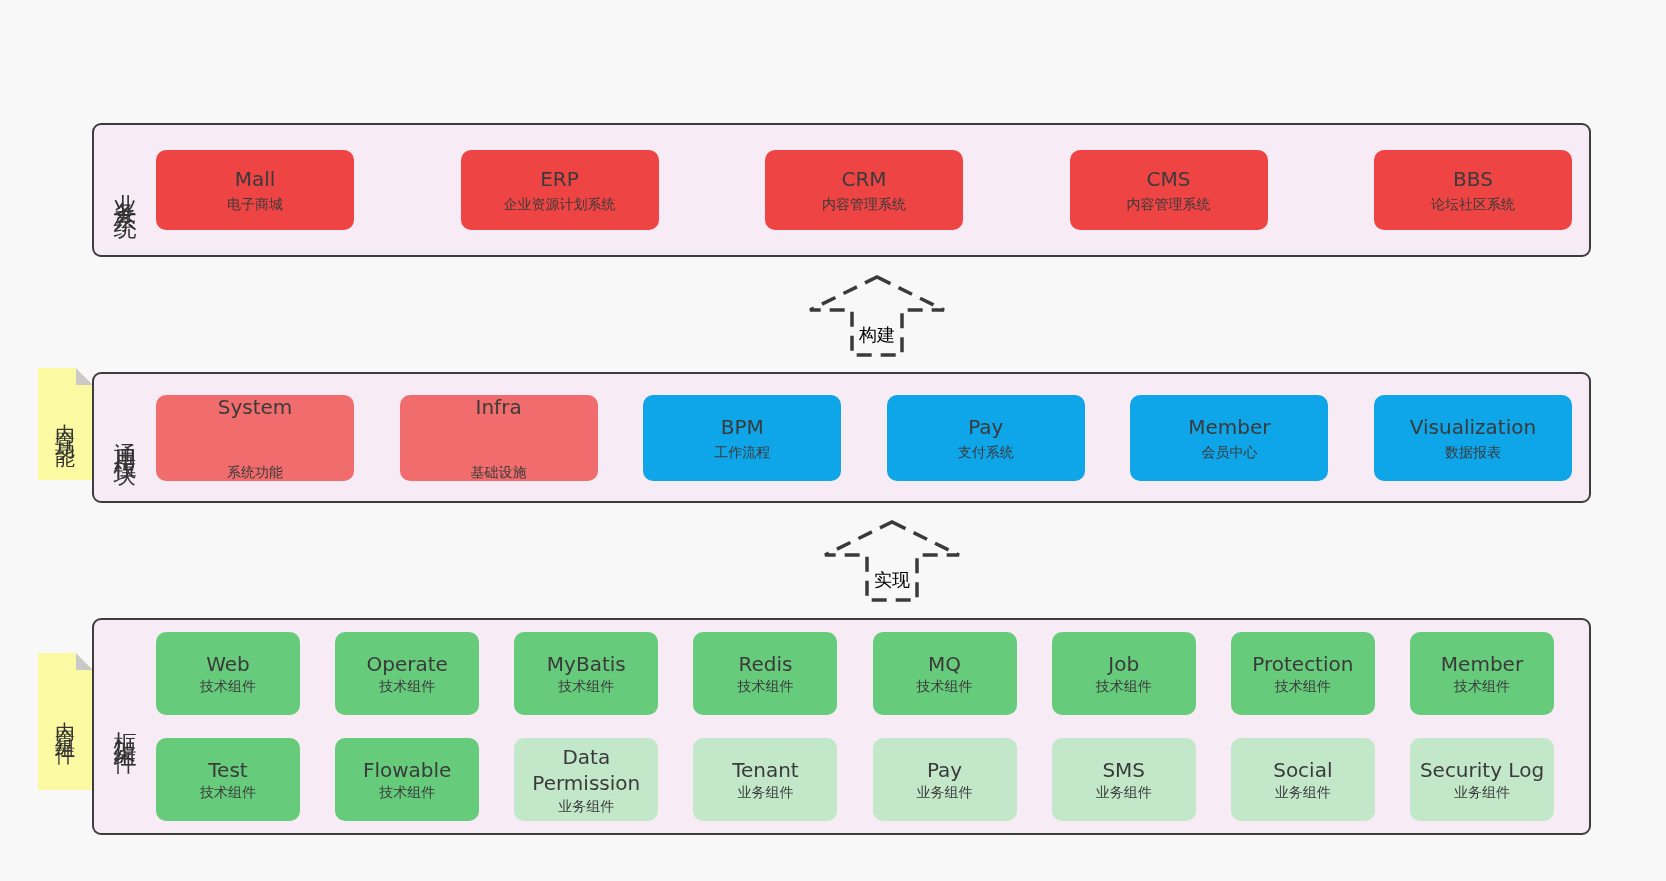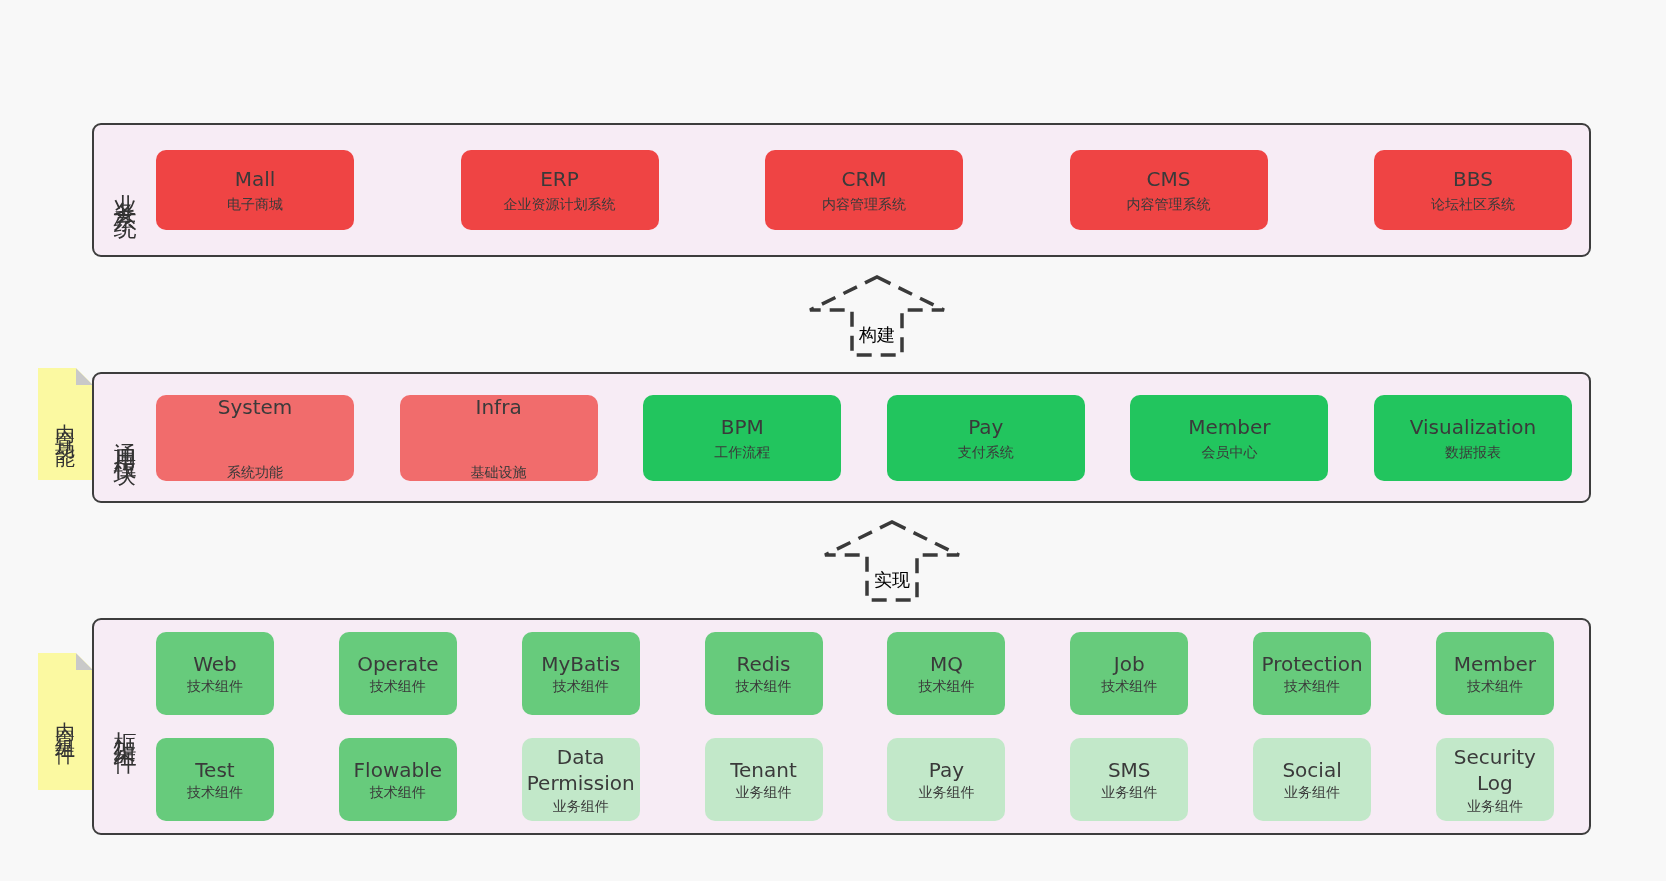--- a/index.html
+++ b/index.html
@@ -29,25 +29,25 @@
   .section-3 .rows-col{margin-right:35px;row-gap:23px;}
   .box-row{display:flex;justify-content:space-between;align-items:center;}
   
   .box{
     border-radius:10px;display:flex;flex-direction:column;justify-content:center;
     text-align:center;box-sizing:border-box;padding:2px 4px;
     font-size:20px;line-height:1.45;color:#3a3a3a;
   }
   .section-1 .box{width:198px;height:80px;}
   .section-2 .box{width:198px;height:86px;}
-  .section-3 .box{width:118px;height:83px;line-height:1.33;}
+  .section-3 .box{width:144px;height:83px;line-height:1.33;}
   .box .box-sub{font-size:14px;}
   .blue{background:#ef4444;}
   .red{background:#f16c6c;gap:40px;}
-  .pink{background:#22c55e;}
+  .pink{background:#0ea5e9;}
   .green{background:#67cb7c;}
   .lightgreen{background:#c2e8c9;}
   
   .sticky{
     position:absolute;left:38px;width:55px;background:#fbf9a1;
     display:flex;align-items:center;justify-content:center;
     clip-path:polygon(0 0,calc(100% - 17px) 0,100% 17px,100% 100%,0 100%);
   }
   .sticky::after{
     content:'';position:absolute;top:0;right:0;width:17px;height:17px;

